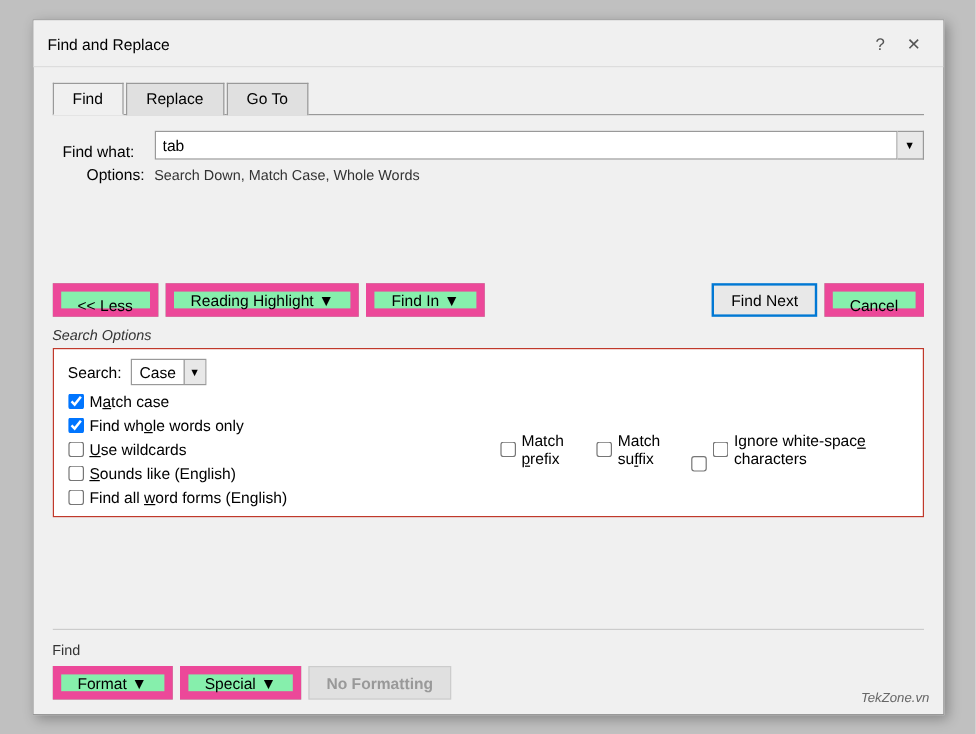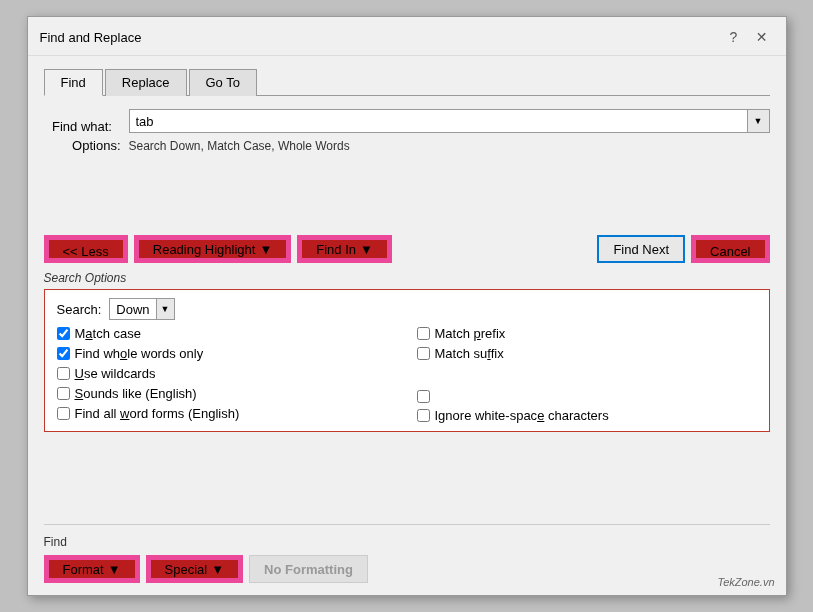--- a/index.html
+++ b/index.html
@@ -146,22 +146,22 @@
 
     
     .btn-row {
       display: flex;
       align-items: center;
       gap: 6px;
       margin-bottom: 8px;
     }
     .btn {
       padding: 4px 14px;
-      border: 5px solid #ec4899;
-      background: #b91c1c;
+      border: 7px solid #ec4899;
+      background: #86efac;
       cursor: pointer;
       font-size: 13px;
       height: 28px;
       white-space: nowrap;
     }
     .btn.primary {
       border: 2px solid #0078d4;
       background: #e8e8e8;
     }
     .btn-with-arrow {
@@ -326,21 +326,21 @@
         <button class="btn">Cancel</button>
       </div>
 
       <div class="search-options-section">
         <div class="section-label">Search Options</div>
         <div class="options-box">
 
           <div class="search-row">
             <span class="search-direction-label">Search:</span>
             <div class="select-wrap">
-              <span class="select-val">Down</span>
+              <span class="select-val">Case</span>
               <div class="select-arrow">▼</div>
             </div>
           </div>
 
           <div style="display: flex; gap: 0;">
 
             <div style="flex:1; display:flex; flex-direction:column; gap:5px;">
               <div class="checkbox-row">
                 <input type="checkbox" id="cb-match-case" checked="" style="">
                 <label class="checkbox-label" for="cb-match-case">
@@ -366,21 +366,21 @@
                 </label>
               </div>
               <div class="checkbox-row">
                 <input type="checkbox" id="cb-word-forms" style="">
                 <label class="checkbox-label" for="cb-word-forms">
                   Find all <span class="underline">w</span>ord forms (English)
                 </label>
               </div>
             </div>
 
-            <div style="flex:1; display:flex; flex-direction:column; gap:5px; padding-left:20px;">
+            <div style="flex:1; display:flex; flex-direction:row; gap:5px; padding-left:20px;">
               <div class="checkbox-row">
                 <input type="checkbox" id="cb-match-prefix" style="">
                 <label class="checkbox-label" for="cb-match-prefix">
                   Match <span class="underline">p</span>refix
                 </label>
               </div>
               <div class="checkbox-row">
                 <input type="checkbox" id="cb-match-suffix" style="">
                 <label class="checkbox-label" for="cb-match-suffix">
                   Match su<span class="underline">f</span>fix

